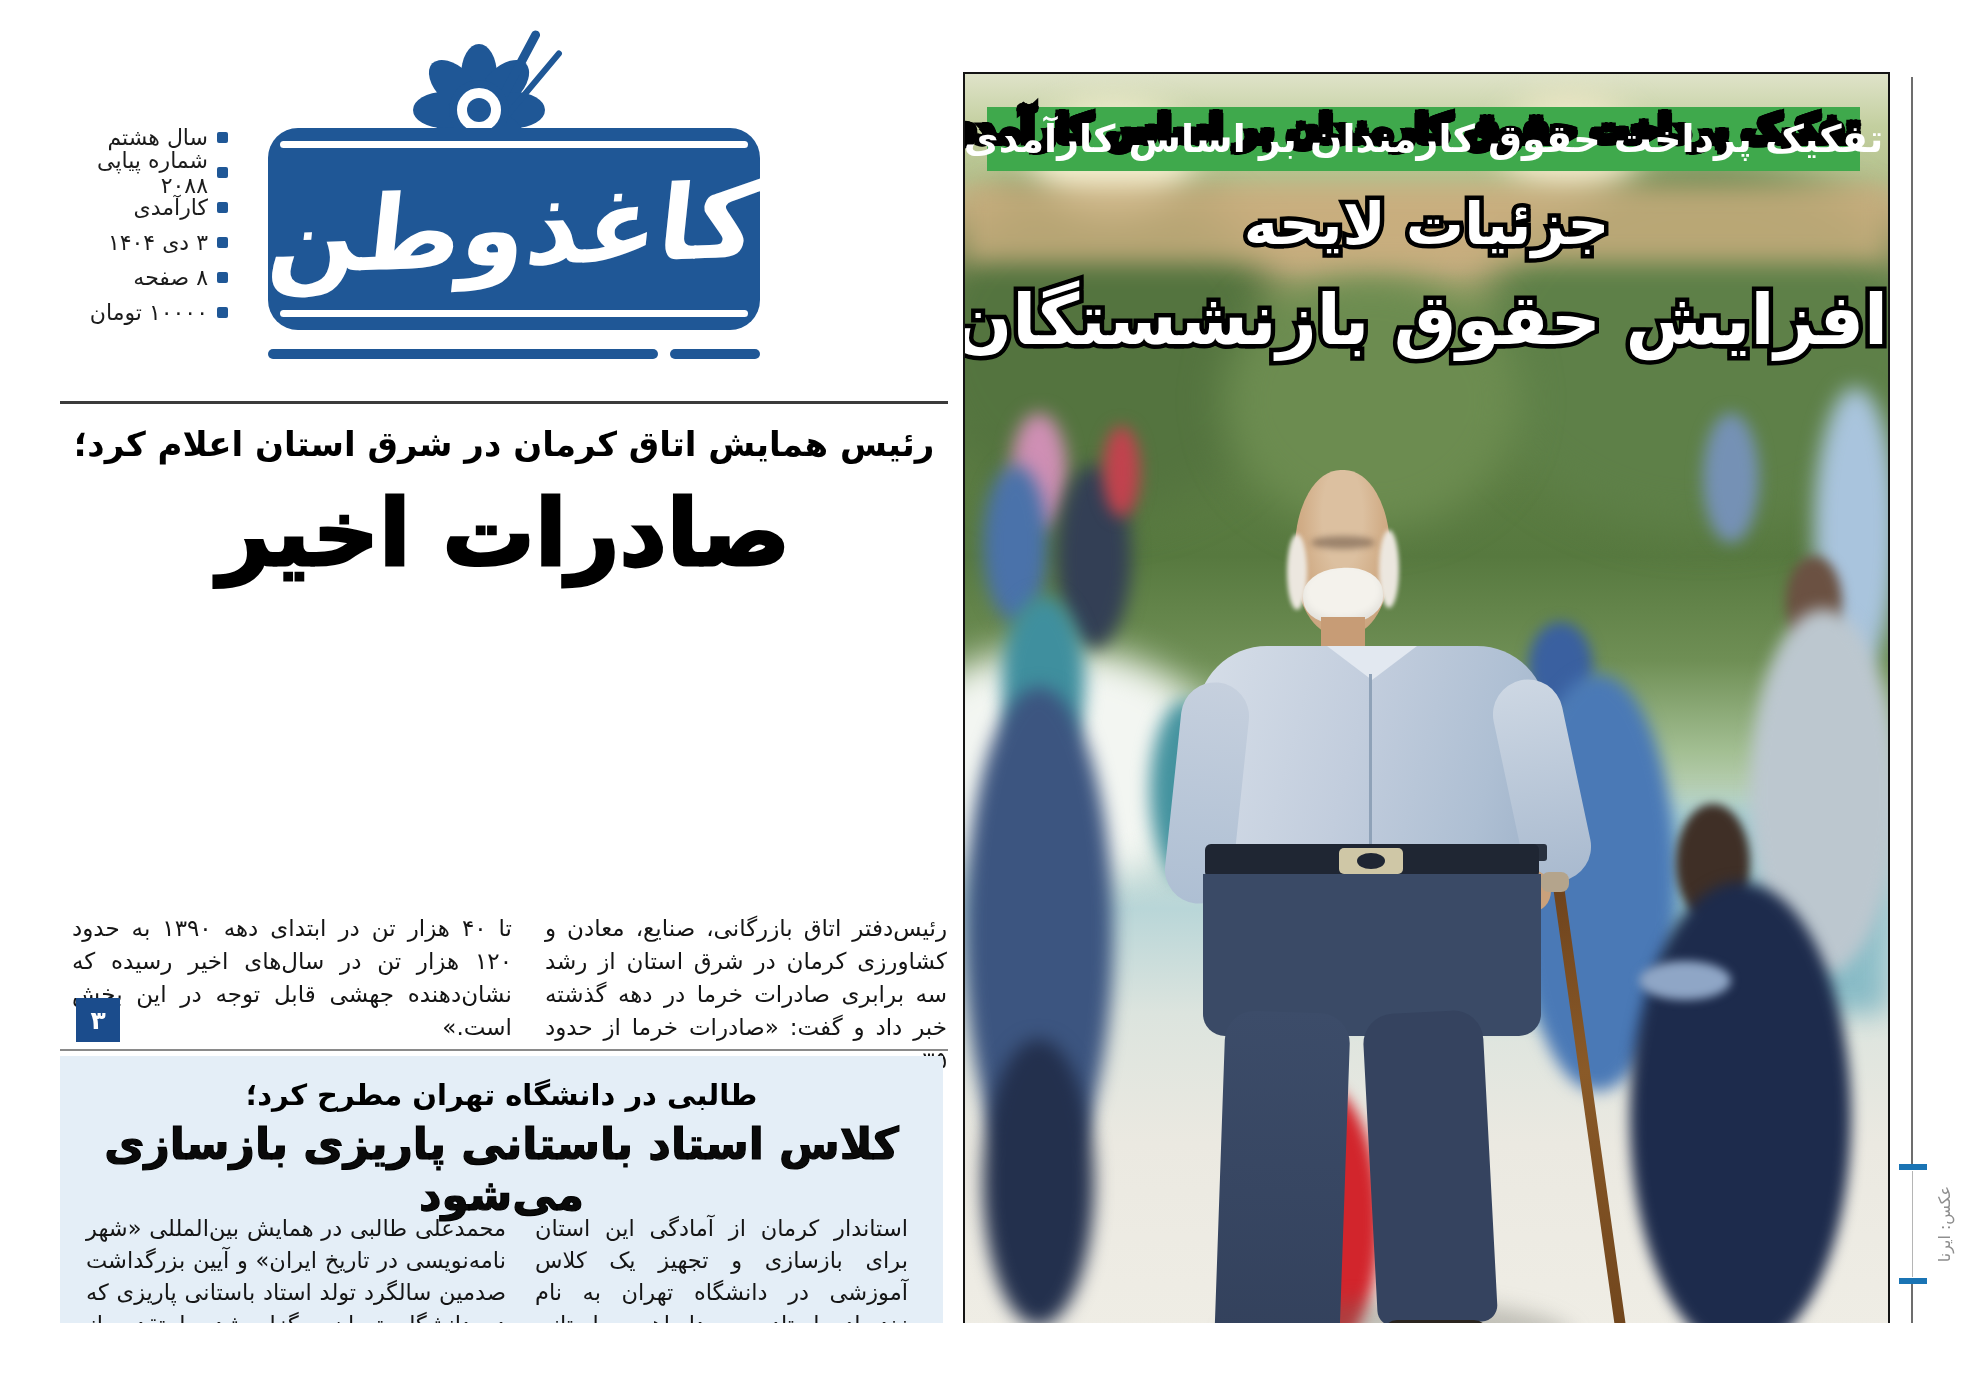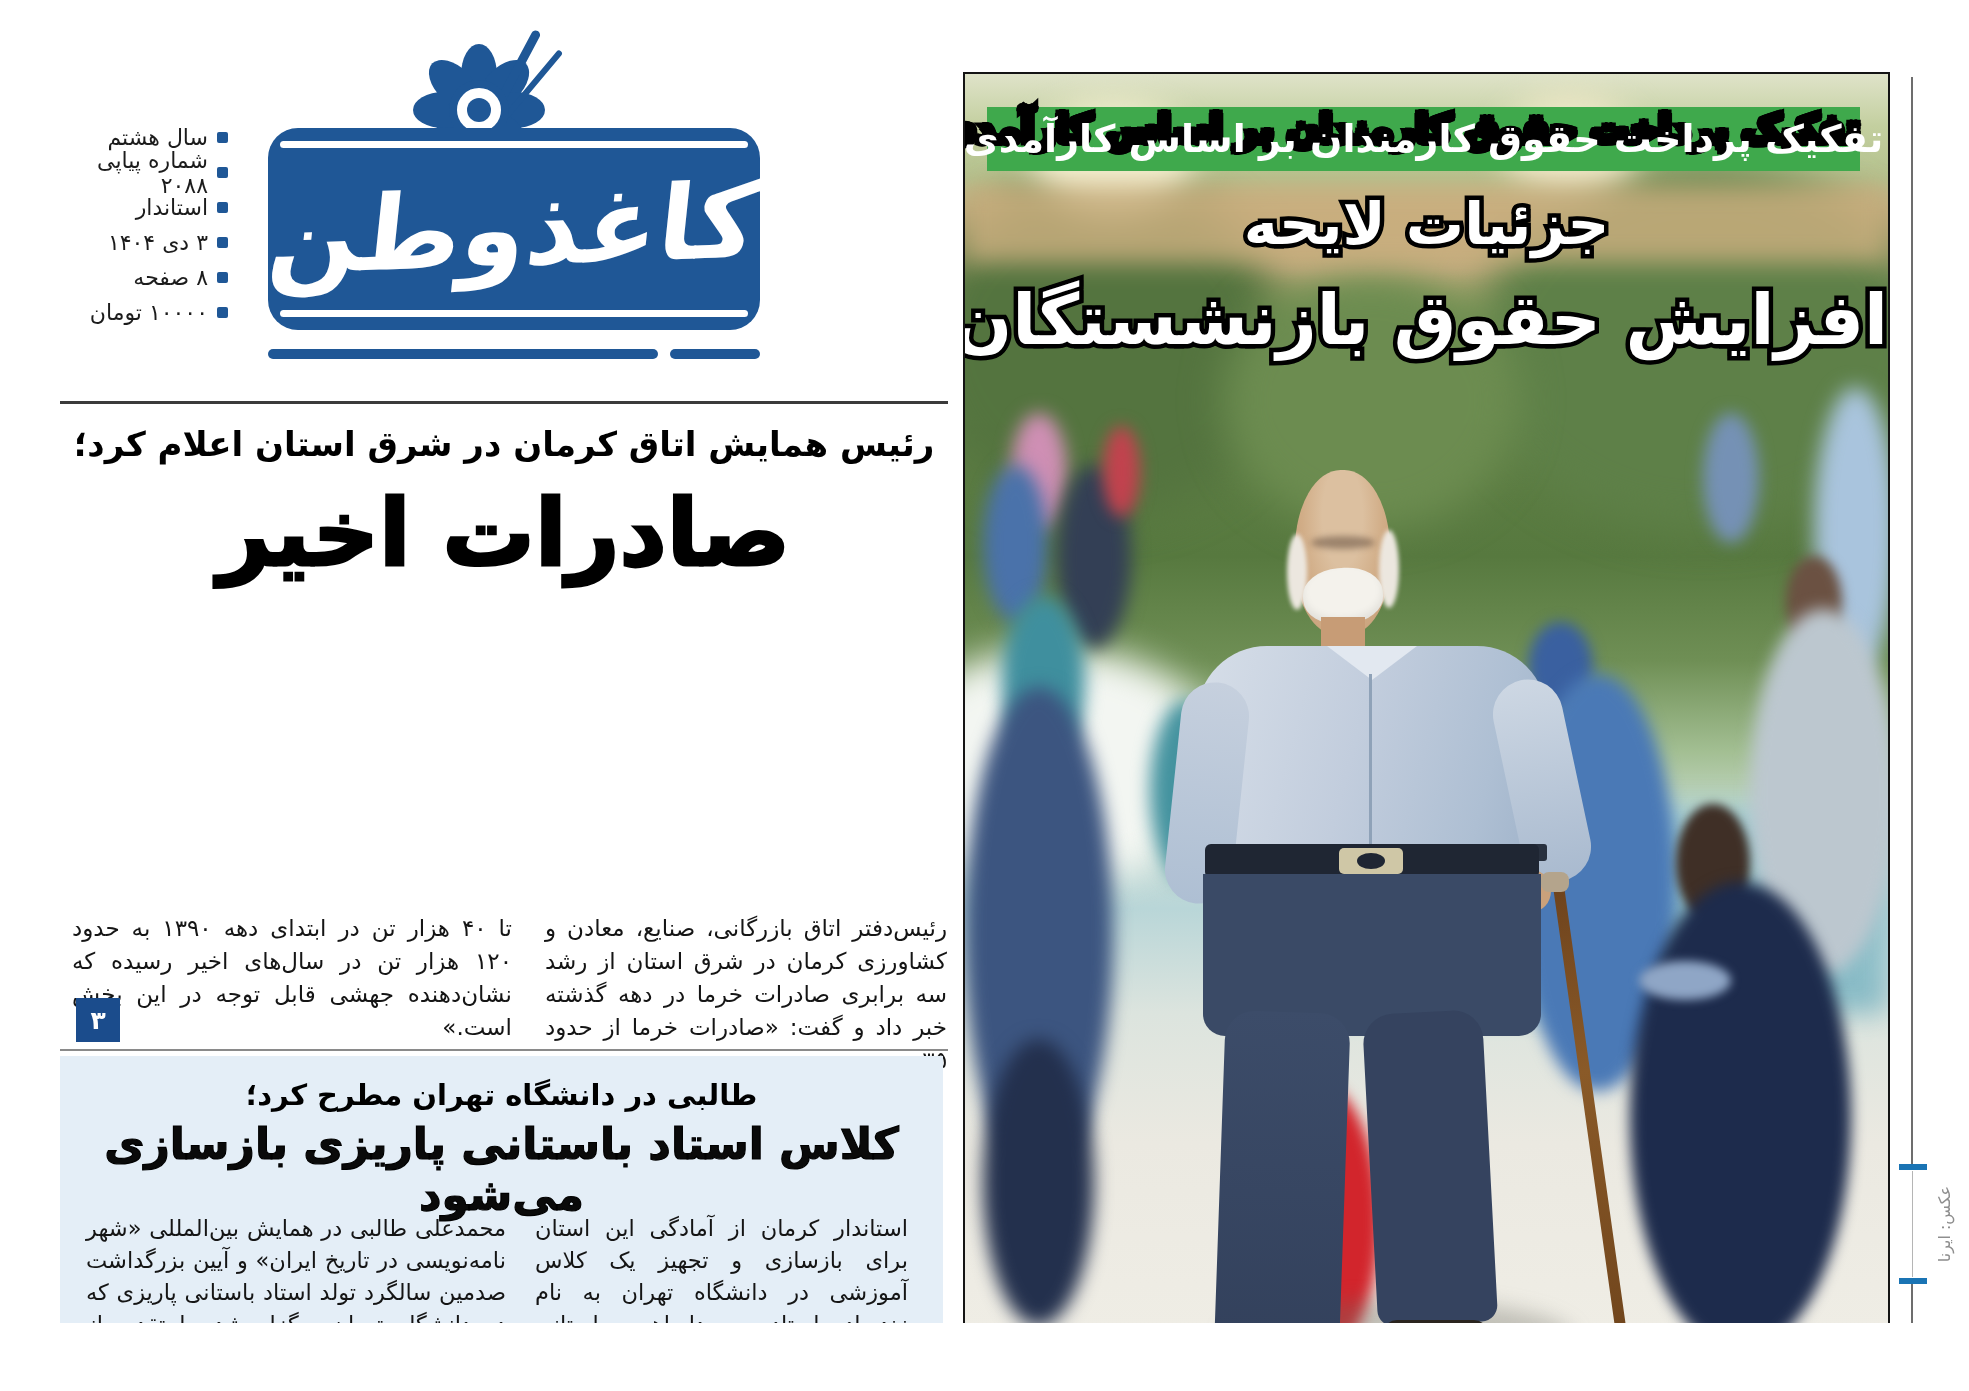--- a/index.html
+++ b/index.html
@@ -106,21 +106,21 @@
       <li>
           <span class="info-bullet"></span>
           <span>سال هشتم</span>
         </li>
       <li>
           <span class="info-bullet"></span>
           <span>شماره پیاپی ۲۰۸۸</span>
         </li>
       <li>
           <span class="info-bullet"></span>
-          <span>استاندار</span>
+          <span>کارآمدی</span>
         </li>
       <li>
           <span class="info-bullet"></span>
           <span>۳ دی ۱۴۰۴</span>
         </li>
       <li>
           <span class="info-bullet"></span>
           <span>۸ صفحه</span>
         </li>
       <li>

